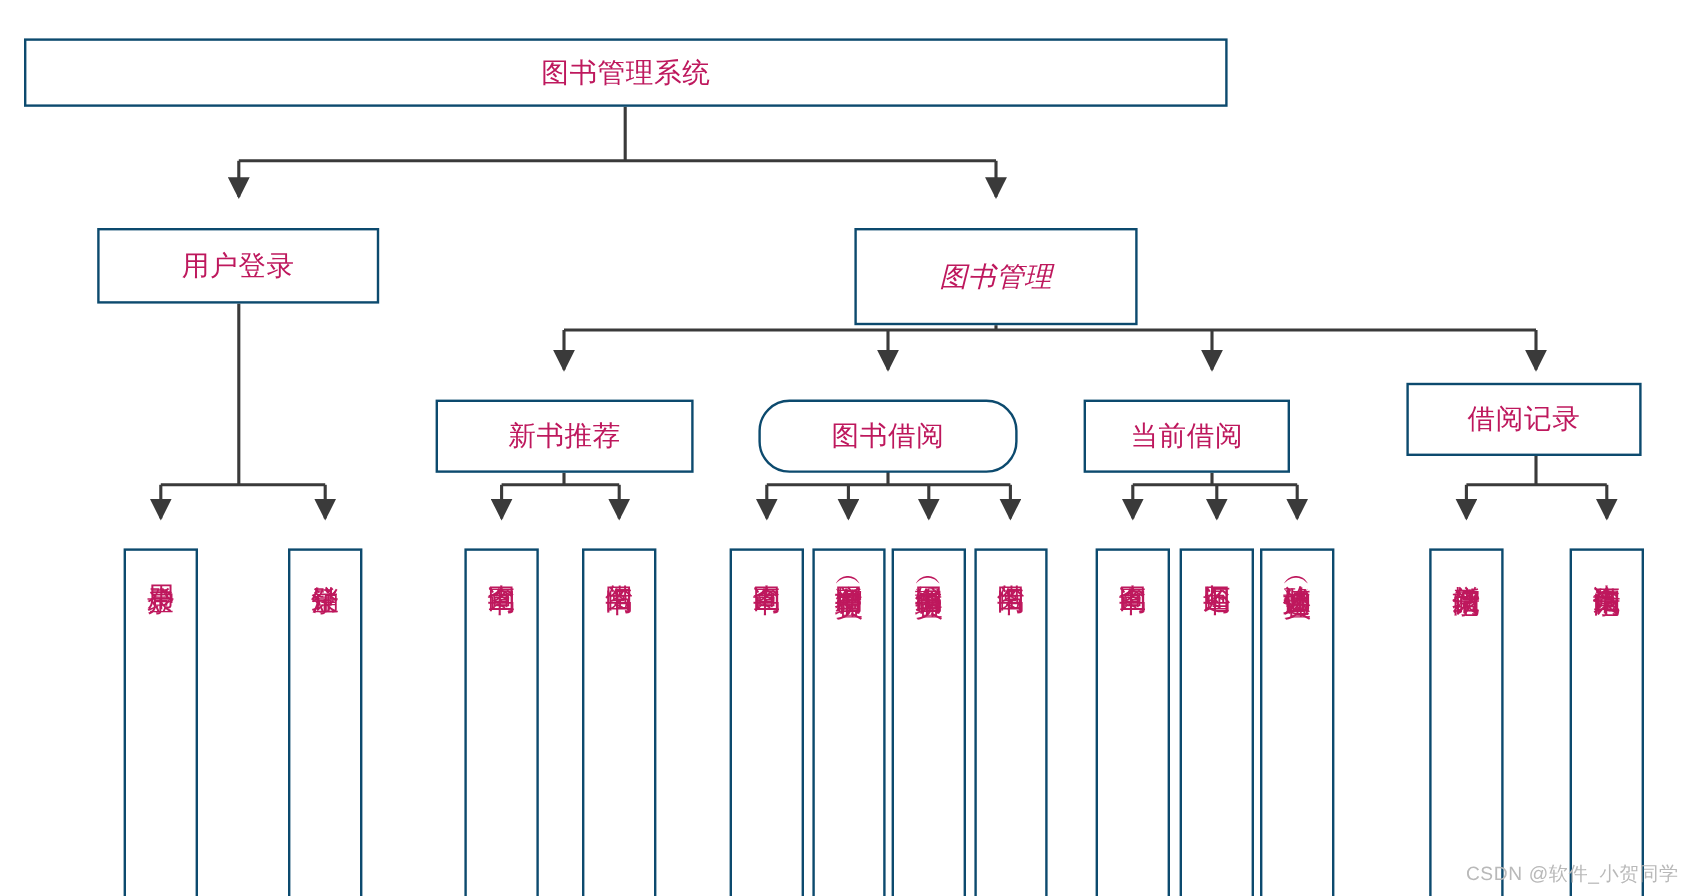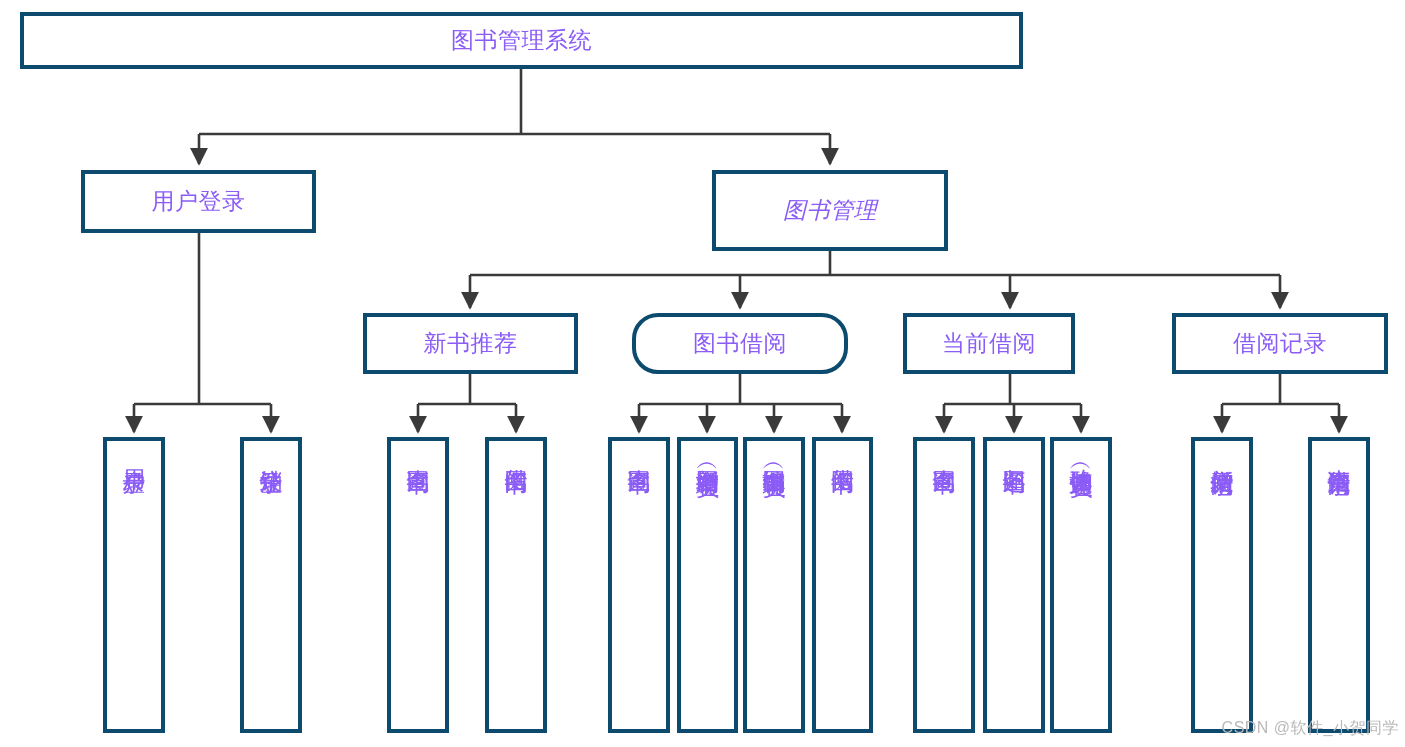--- a/index.html
+++ b/index.html
@@ -23,26 +23,27 @@
     left: 0;
     top: 0;
     width: 1405px;
     height: 747px;
     pointer-events: none;
   }
   .node {
     position: absolute;
     box-sizing: border-box;
     background: #ffffff;
-    border: 4px solid #0c4a6e;
+    border: 2px solid #0c4a6e;
     display: flex;
     align-items: center;
     justify-content: center;
-    color: #8b5cf6;
+    color: #be185d;
     z-index: 2;
+    margin-top: 20px;
   }
   .node .label {
     display: block;
     text-align: center;
     line-height: 1.15;
     white-space: nowrap;
   }
   
   .node.horiz .label {
     font-size: 23px;
@@ -141,21 +142,21 @@
 
   <div class="node horiz" style="left:363px; top:313px; width:215px; height:61px;">
     <span class="label">新书推荐</span>
   </div>
   <div class="node horiz" style="left:632px; top:313px; width:216px; height:61px;border-radius:26px;">
     <span class="label">图书借阅</span>
   </div>
   <div class="node horiz" style="left:903px; top:313px; width:172px; height:61px;">
     <span class="label">当前借阅</span>
   </div>
-  <div class="node horiz" style="left:1172px; top:313px; width:216px; height:61px;">
+  <div class="node horiz" style="left:1172px; top:299px; width:196px; height:61px;">
     <span class="label">借阅记录</span>
   </div>
 
   <div class="node vert" style="left:103px; top:437px; width:62px; height:296px;">
     <span class="label">用户登录</span>
   </div>
   <div class="node vert" style="left:240px; top:437px; width:62px; height:296px;">
     <span class="label">注销登录</span>
   </div>
 

